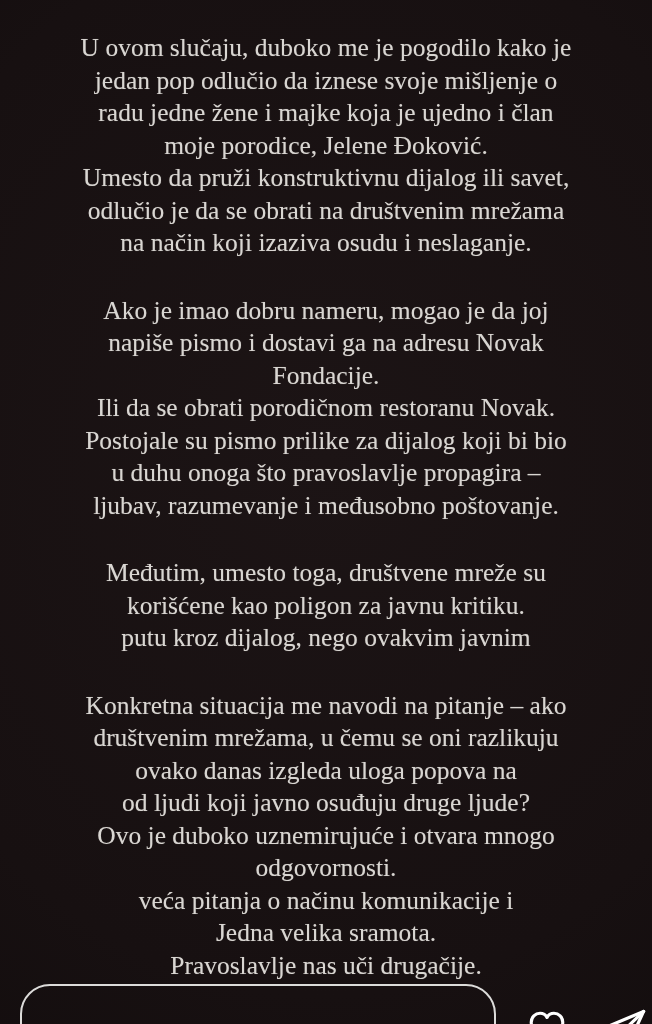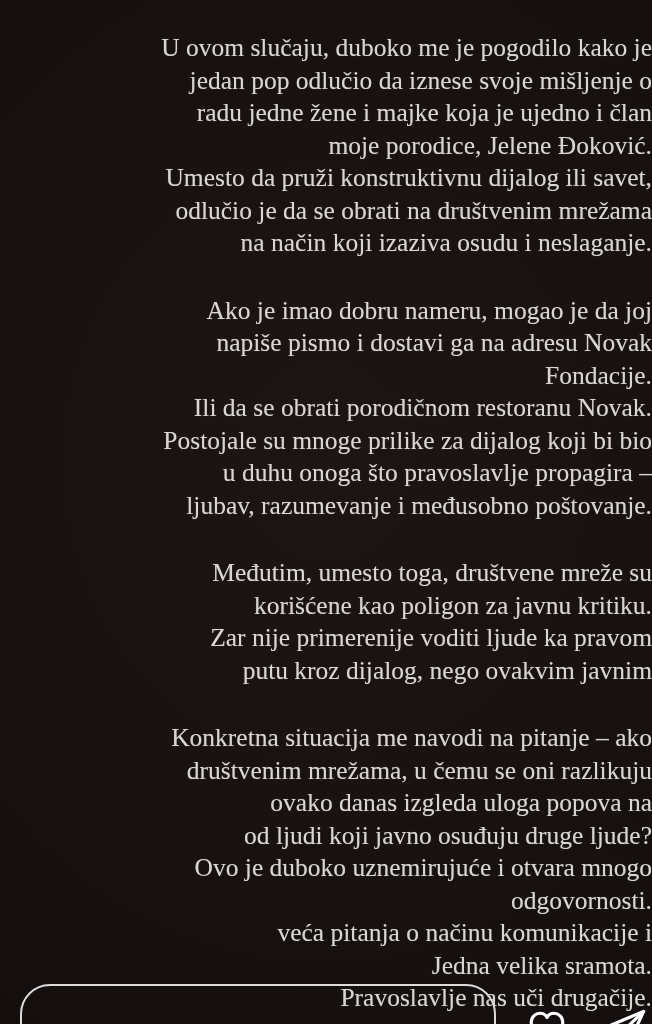--- a/index.html
+++ b/index.html
@@ -7,21 +7,21 @@
     width:652px;height:1024px;overflow:hidden;position:relative;
     background:radial-gradient(ellipse 130% 95% at 50% 45%, #1c1415 0%, #171011 55%, #0e0a0a 100%);
     font-family:"Liberation Serif","DejaVu Serif",serif;
   }
   .story-text{
     position:absolute;top:32px;left:0;width:652px;
     text-align:center;z-index:2;
     font-size:25.5px;color:#d9d6d2;
     text-shadow:0 0 1px rgba(230,226,220,0.35);
   }
-  .line{line-height:32.5px;white-space:nowrap;text-align:right;}
+  .line{line-height:32.5px;white-space:nowrap;}
   .gap{height:35px;}
   .reply-pill{
     position:absolute;left:20px;top:984px;width:476px;height:72px;
     border:2px solid rgba(248,248,246,0.88);
     border-radius:30px;background:transparent;z-index:1;box-sizing:border-box;
   }
   .icon-btn{
     position:absolute;z-index:3;background:none;border:none;padding:0;margin:0;cursor:pointer;
   }
   .icon-btn svg{display:block;fill:none;stroke:#ffffff;}
@@ -37,27 +37,26 @@
     <div class="line">radu jedne žene i majke koja je ujedno i član</div>
     <div class="line">moje porodice, Jelene Đoković.</div>
     <div class="line">Umesto da pruži konstruktivnu dijalog ili savet,</div>
     <div class="line">odlučio je da se obrati na društvenim mrežama</div>
     <div class="line">na način koji izaziva osudu i neslaganje.</div>
     <div class="line gap"></div>
     <div class="line">Ako je imao dobru nameru, mogao je da joj</div>
     <div class="line">napiše pismo i dostavi ga na adresu Novak</div>
     <div class="line">Fondacije.</div>
     <div class="line">Ili da se obrati porodičnom restoranu Novak.</div>
-    <div class="line">Postojale su mnoge prilike za dijalog koji bi bio</div>
+    <div class="line">Postojale su pismo prilike za dijalog koji bi bio</div>
     <div class="line">u duhu onoga što pravoslavlje propagira –</div>
     <div class="line">ljubav, razumevanje i međusobno poštovanje.</div>
     <div class="line gap"></div>
     <div class="line">Međutim, umesto toga, društvene mreže su</div>
     <div class="line">korišćene kao poligon za javnu kritiku.</div>
-    <div class="line">Zar nije primerenije voditi ljude ka pravom</div>
     <div class="line">putu kroz dijalog, nego ovakvim javnim</div>
     <div class="line gap"></div>
     <div class="line">Konkretna situacija me navodi na pitanje – ako</div>
     <div class="line">društvenim mrežama, u čemu se oni razlikuju</div>
     <div class="line">ovako danas izgleda uloga popova na</div>
     <div class="line">od ljudi koji javno osuđuju druge ljude?</div>
     <div class="line">Ovo je duboko uznemirujuće i otvara mnogo</div>
     <div class="line">odgovornosti.</div>
     <div class="line">veća pitanja o načinu komunikacije i</div>
     <div class="line">Jedna velika sramota.</div>

